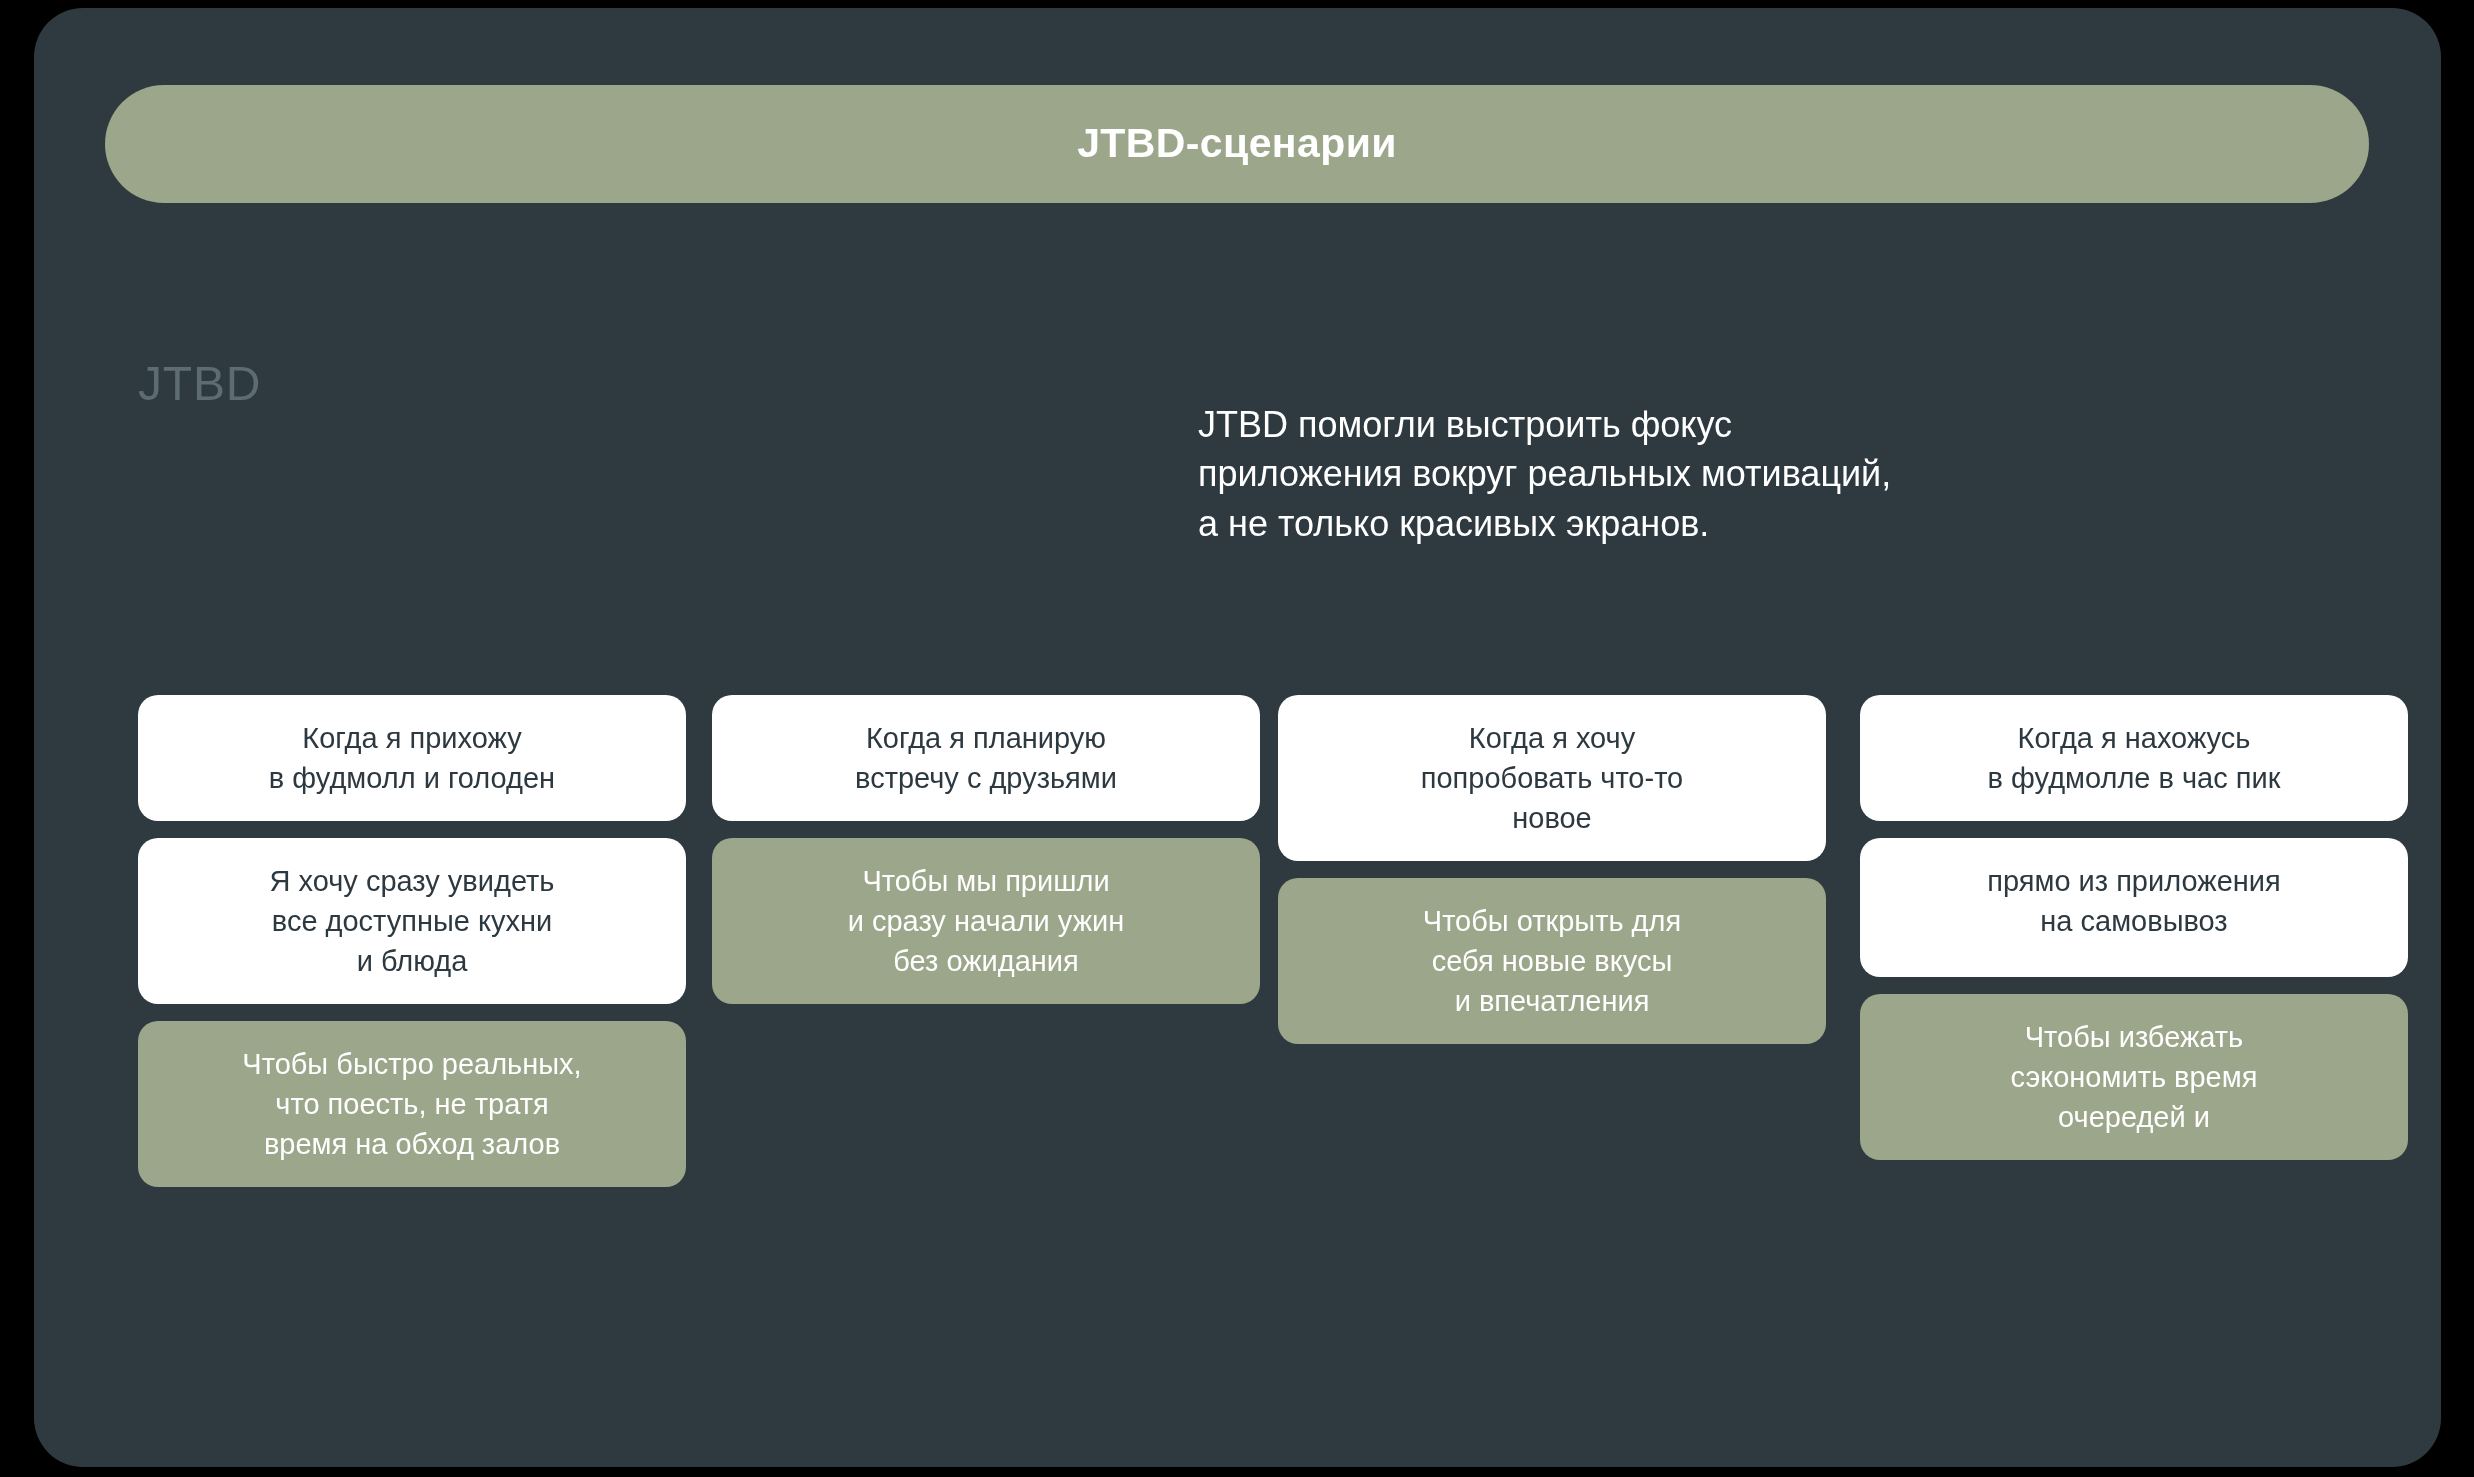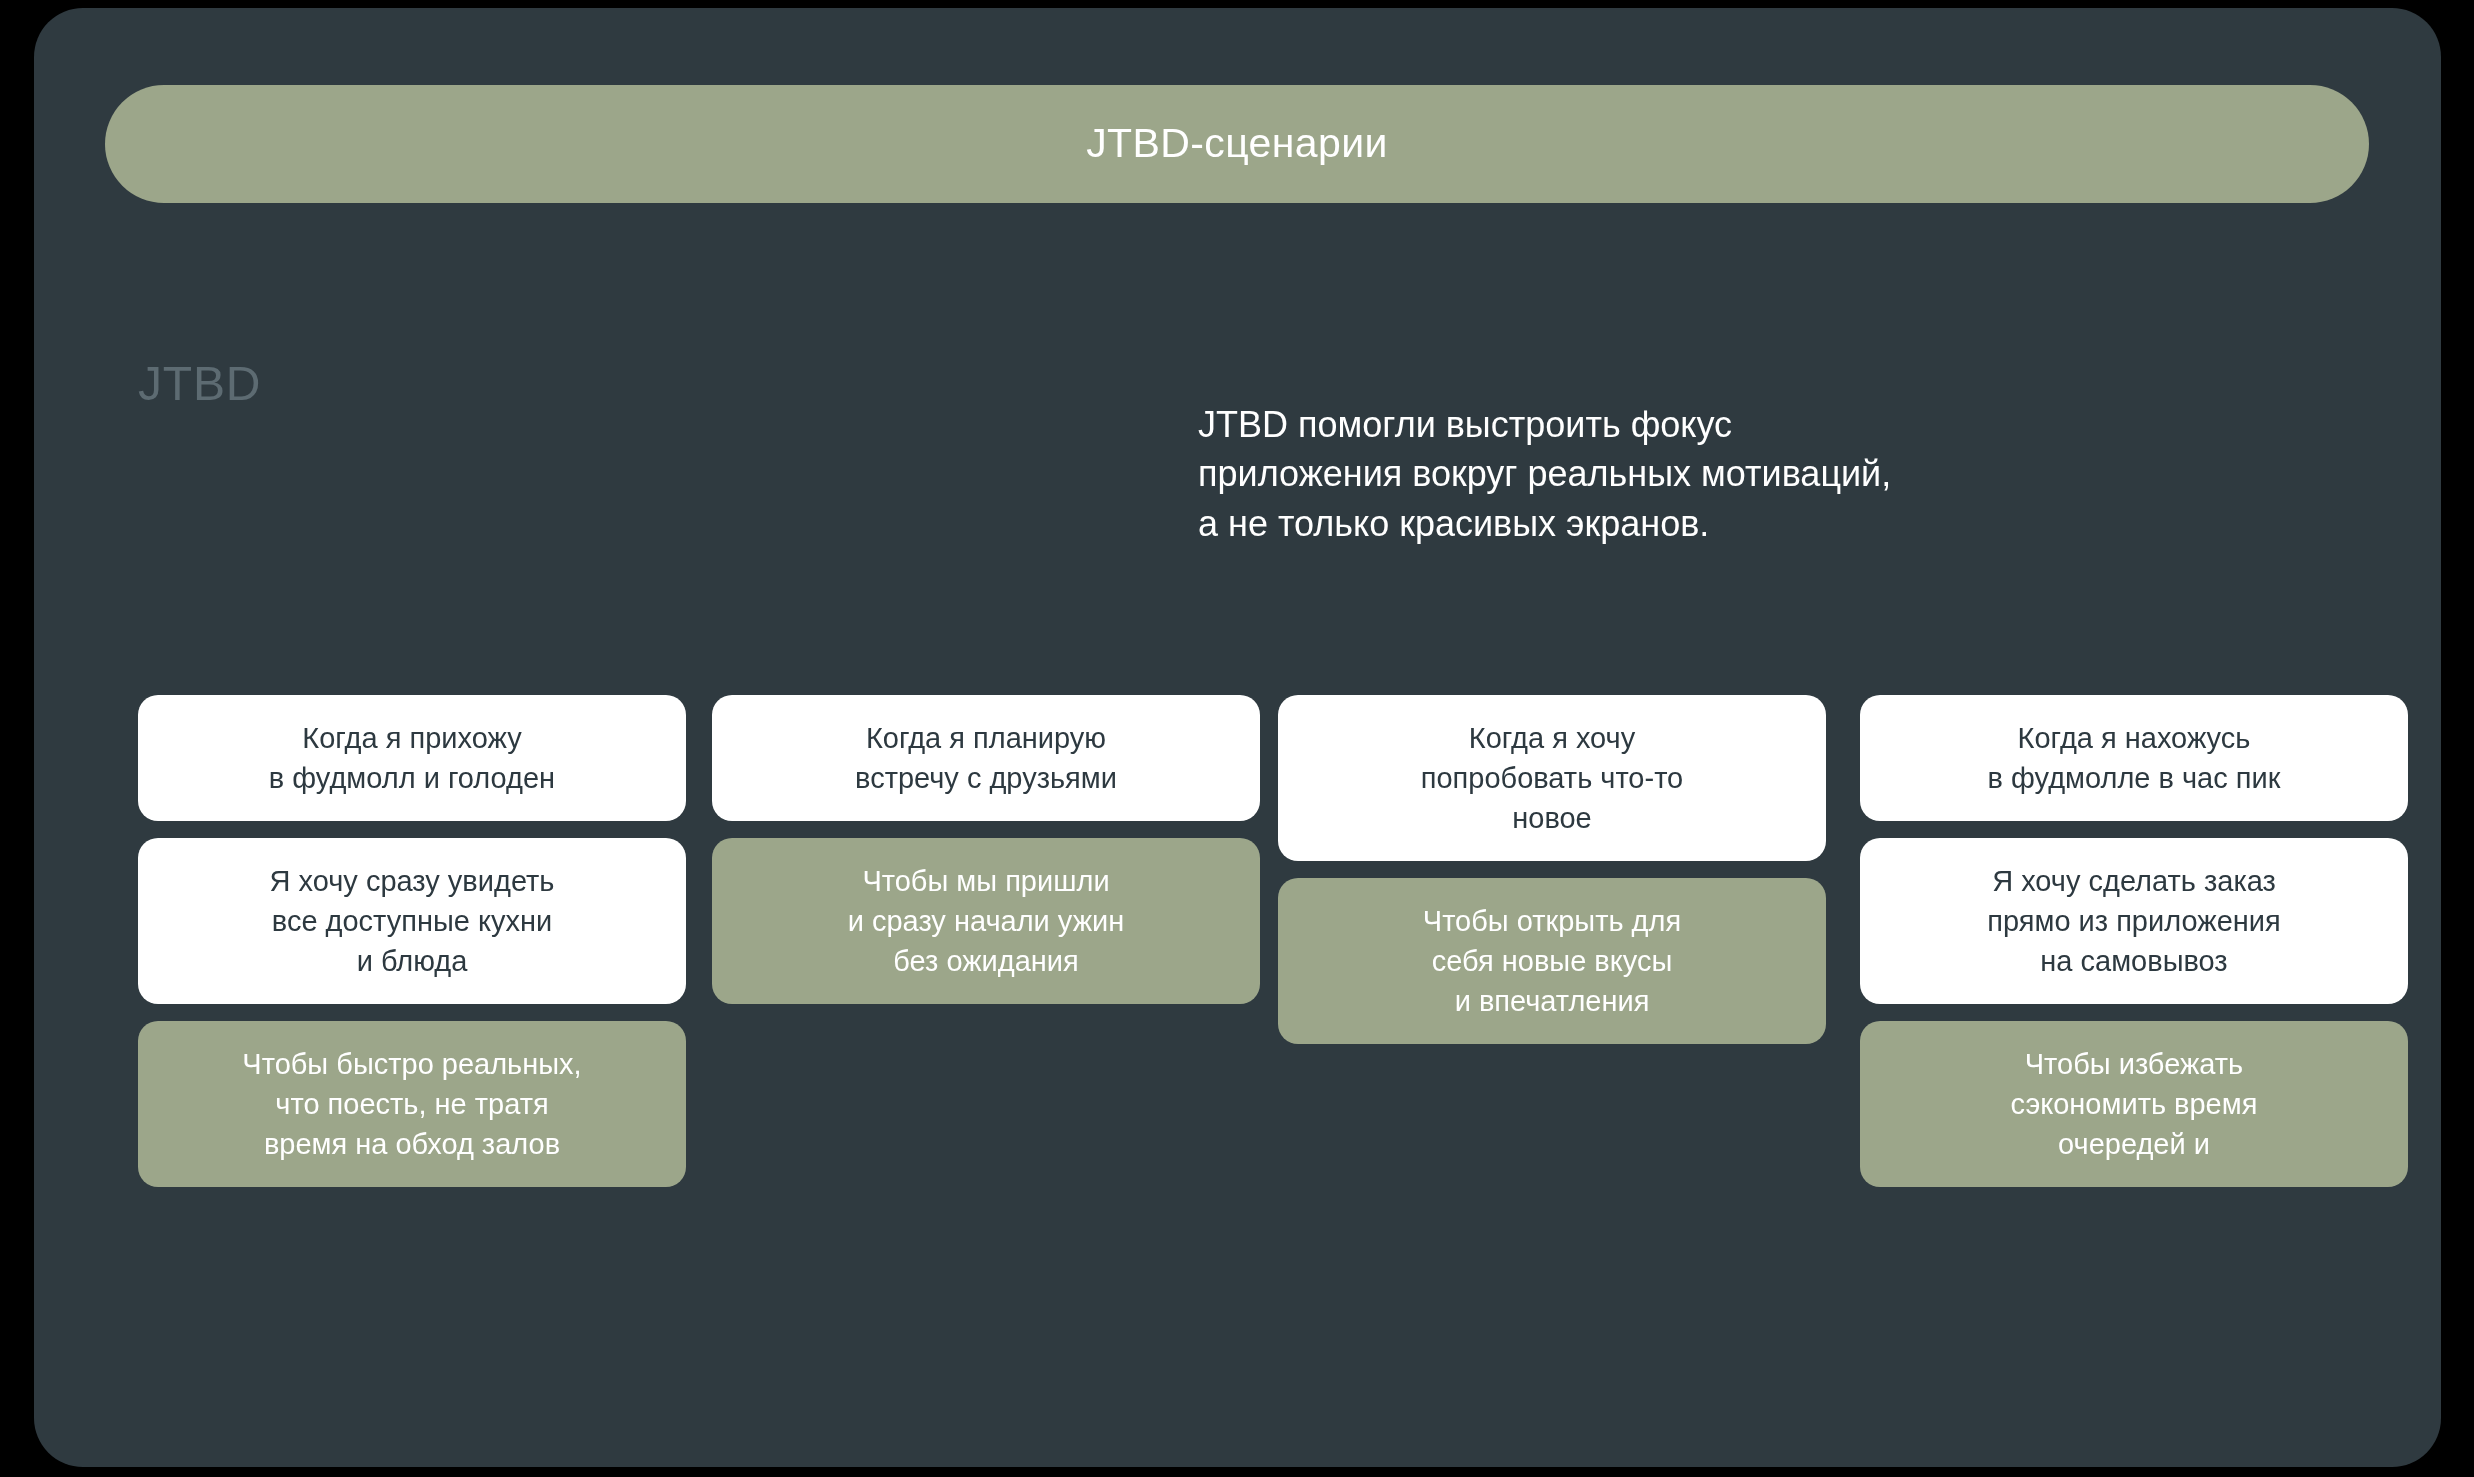--- a/index.html
+++ b/index.html
@@ -33,21 +33,21 @@
     height: 118px;
     background: #9ca68a;
     border-radius: 59px;
     display: flex;
     align-items: center;
     justify-content: center;
   }
   #header-title {
     color: #ffffff;
     font-size: 41px;
-    font-weight: 400;
+    font-weight: 700;
     letter-spacing: 0.4px;
     line-height: 1;
   }
 
   
   #section-label {
     position: absolute;
     left: 104px;
     top: 352px;
     color: #5d6b72;
@@ -168,21 +168,20 @@
           <span class="card-line">себя новые вкусы</span>
           <span class="card-line">и впечатления</span>
         </div>
       </div>
       <div class="jtbd-column col-3">
         <div class="jtbd-card white h-2">
           <span class="card-line">Когда я нахожусь</span>
           <span class="card-line">в фудмолле в час пик</span>
         </div>
         <div class="jtbd-card white h-3">
-          <span class="card-line">Я хочу сделать заказ</span>
           <span class="card-line">прямо из приложения</span>
           <span class="card-line">на самовывоз</span>
         </div>
         <div class="jtbd-card green h-3">
           <span class="card-line">Чтобы избежать</span>
           <span class="card-line">сэкономить время</span>
           <span class="card-line">очередей и</span>
         </div>
       </div>
     </div>

